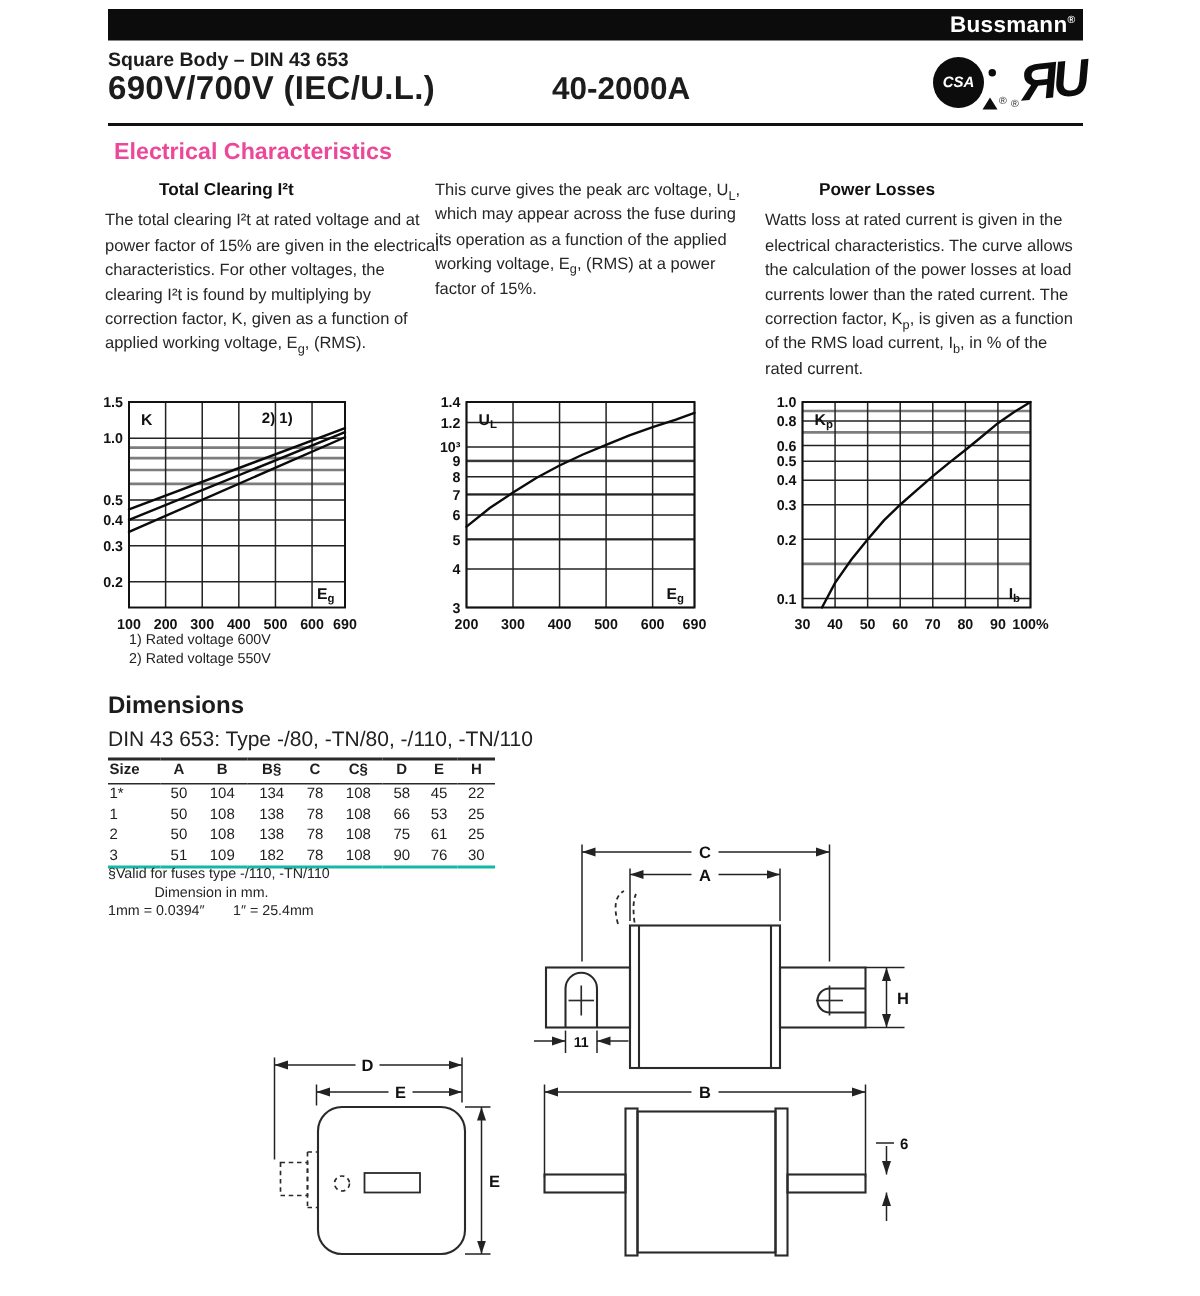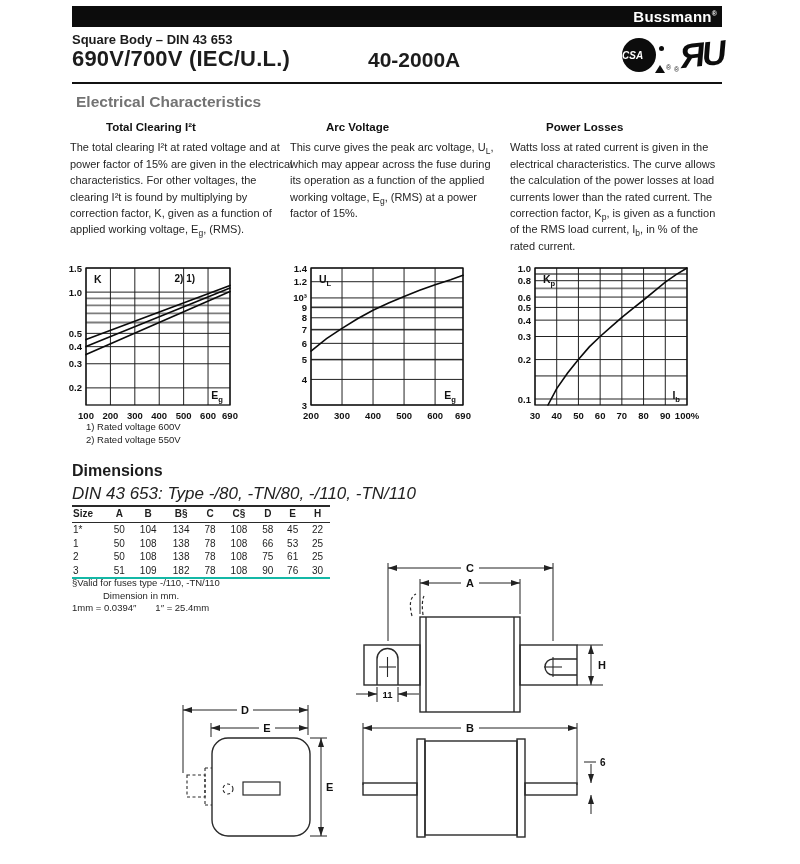--- a/index.html
+++ b/index.html
@@ -11,39 +11,39 @@
               display:flex;justify-content:flex-end;align-items:center;padding-right:5px;box-sizing:border-box;}
   .brand{font-weight:bold;font-size:15px;letter-spacing:.2px;}
   .brand sup{font-size:7px;}
   .subtitle{left:72px;top:32px;font-size:13px;font-weight:bold;}
   .big-title{left:72px;top:46px;font-size:22px;font-weight:bold;letter-spacing:.2px;}
   .amp-range{left:368px;top:48px;font-size:21px;font-weight:bold;}
   .rule{left:72px;top:82px;width:650px;height:2px;background:#111;}
   
   .csa{left:622px;top:38px;width:50px;height:42px;}
   .csa-circle{position:absolute;left:0;top:0;width:34px;height:34px;border-radius:50%;background:#0c0c0c;
-              color:#fff;display:flex;align-items:center;font-size:10px;font-weight:bold;font-style:italic;}
+              color:#fff;display:flex;align-items:center;justify-content:center;font-size:10px;font-weight:bold;font-style:italic;}
   .csa-dot{position:absolute;left:37px;top:8px;width:5px;height:5px;border-radius:50%;background:#0c0c0c;}
   .csa-tri{position:absolute;left:33px;top:27px;width:0;height:0;border-left:5px solid transparent;
            border-right:5px solid transparent;border-bottom:8px solid #0c0c0c;}
   .csa-reg{position:absolute;left:44px;top:26px;font-size:7px;}
   .ul{left:676px;top:34px;width:50px;height:44px;}
   .ul-mark{position:absolute;left:4px;top:0;font-size:34px;font-weight:bold;font-style:italic;color:#0c0c0c;
            letter-spacing:-3px;transform:rotate(-6deg);line-height:40px;}
   .ul-reg{position:absolute;left:-2px;top:32px;font-size:7px;}
   
-  .sec-heading{font-size:15.5px;font-weight:bold;color:#737373;}
+  .sec-heading{font-size:15.5px;font-weight:bold;color:#ec4899;}
   .col{font-size:11px;line-height:16.4px;color:#262626;}
   .col-heading{font-size:11.5px;font-weight:bold;color:#111;margin-bottom:4px;margin-left:36px;}
   sub{font-size:8.5px;line-height:0;}
   .chart-block{width:200px;}
   .footnotes{font-size:9.5px;line-height:13px;color:#222;}
   
   .dims-heading{font-size:16px;font-weight:bold;}
-  .dims-sub{font-size:17px;color:#222;font-style:italic;}
+  .dims-sub{font-size:14px;color:#222;}
   table.tbl{border-collapse:collapse;font-size:10px;color:#1e1e1e;
             border-top:2px solid #2a2a2a;border-bottom:2px solid #14b8a6;}
   table.tbl th{border-bottom:1.5px solid #2a2a2a;font-weight:bold;text-align:center;padding:1px 3px 3px;}
   table.tbl td{text-align:center;padding:0 3px;line-height:13.5px;}
   table.tbl th:first-child,table.tbl td:first-child{text-align:left;padding-left:1px;}
   .note{font-size:9.5px;line-height:13px;color:#262626;}
   svg text{font-family:"Liberation Sans",sans-serif;fill:#111;}
   svg{overflow:visible;}
 </style>
 </head>
@@ -73,21 +73,20 @@
 
   <div class="abs rule"></div>
 
   <div class="abs sec-heading" style="left:76px;top:93px;">Electrical Characteristics</div>
 
   <div class="abs col" style="left:70px;top:119px;width:226px;">
     <div class="col-heading">Total Clearing I²t</div>
     <div>The total clearing I²t at rated voltage and at power factor of 15% are given in the electrical characteristics. For other voltages, the clearing I²t is found by multiplying by correction factor, K, given as a function of applied working voltage, E<sub>g</sub>, (RMS).</div>
   </div>
   <div class="abs col" style="left:290px;top:119px;width:207px;">
-    <div class="col-heading">Arc Voltage</div>
     <div>This curve gives the peak arc voltage, U<sub>L</sub>, which may appear across the fuse during its operation as a function of the applied working voltage, E<sub>g</sub>, (RMS) at a power factor of 15%.</div>
   </div>
   <div class="abs col" style="left:510px;top:119px;width:214px;">
     <div class="col-heading">Power Losses</div>
     <div>Watts loss at rated current is given in the electrical characteristics. The curve allows the calculation of the power losses at load currents lower than the rated current. The correction factor, K<sub>p</sub>, is given as a function of the RMS load current, I<sub>b</sub>, in % of the rated current.</div>
   </div>
 
   <div class="abs chart-block" style="left:56px;top:260px;"><svg width="186" height="166">
         <line x1="30" y1="38.39327869744082" x2="174" y2="38.39327869744082" stroke="#7d7d7d" stroke-width="1.8"></line>
         <line x1="30" y1="45.40117427273205" x2="174" y2="45.40117427273205" stroke="#7d7d7d" stroke-width="1.8"></line>

